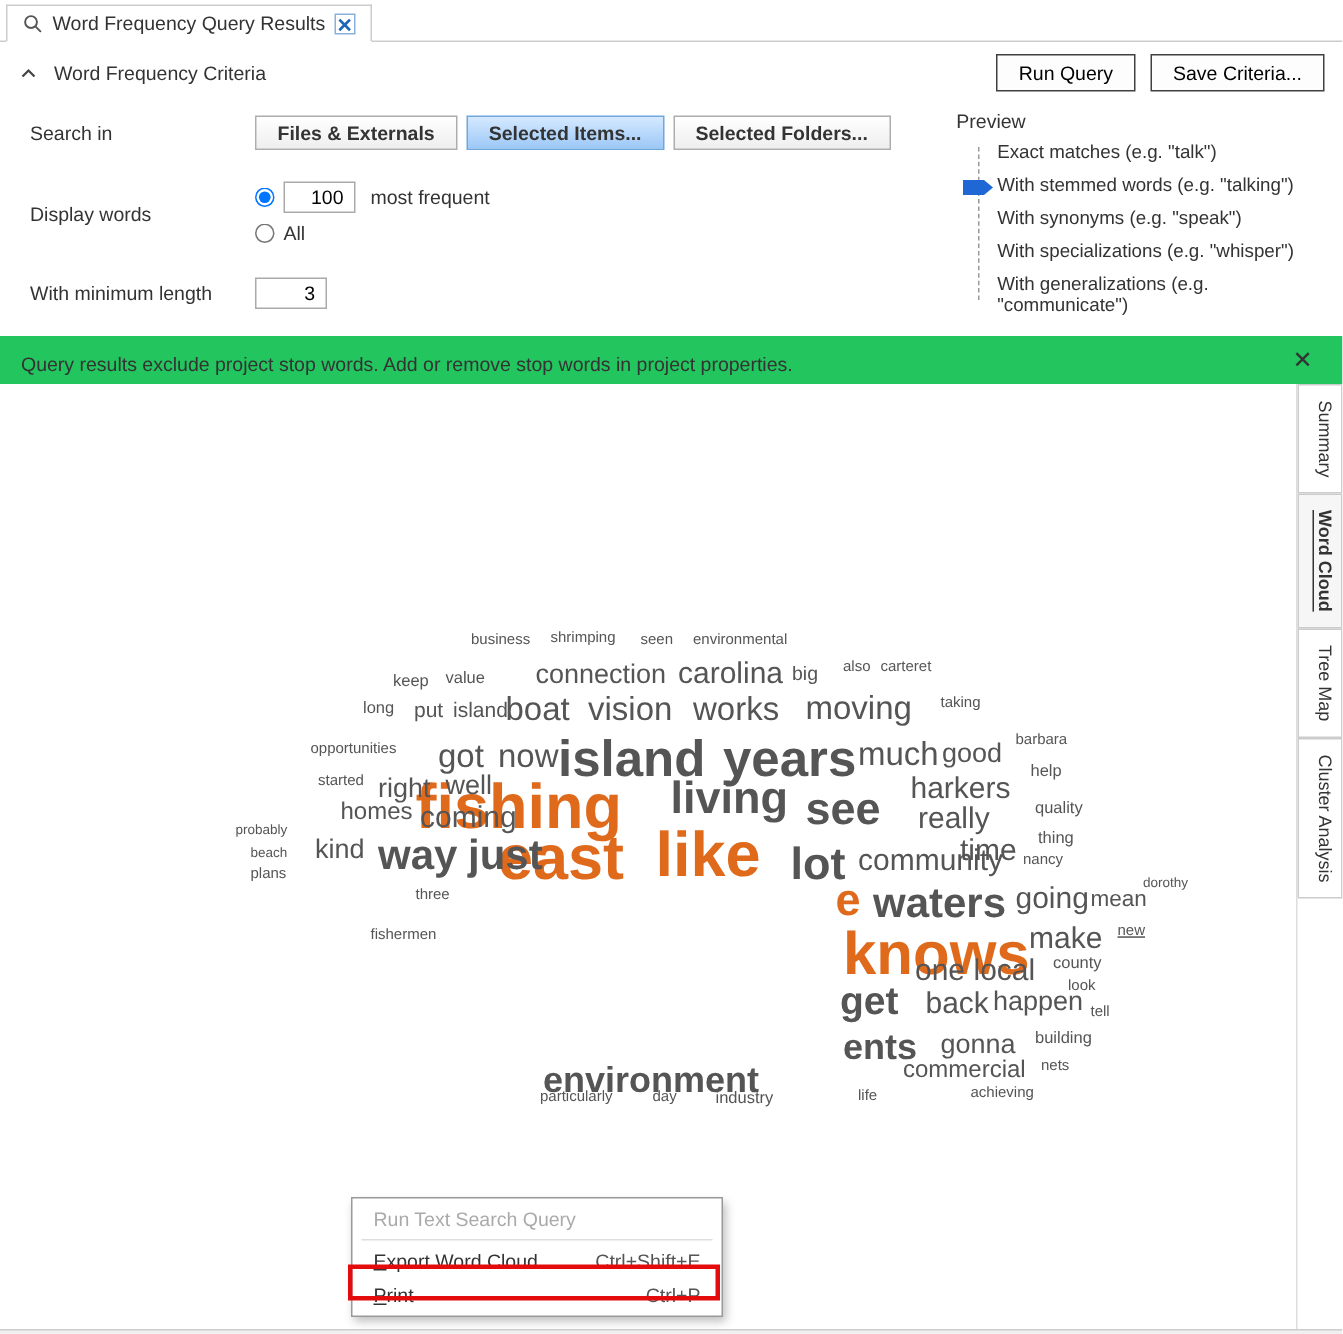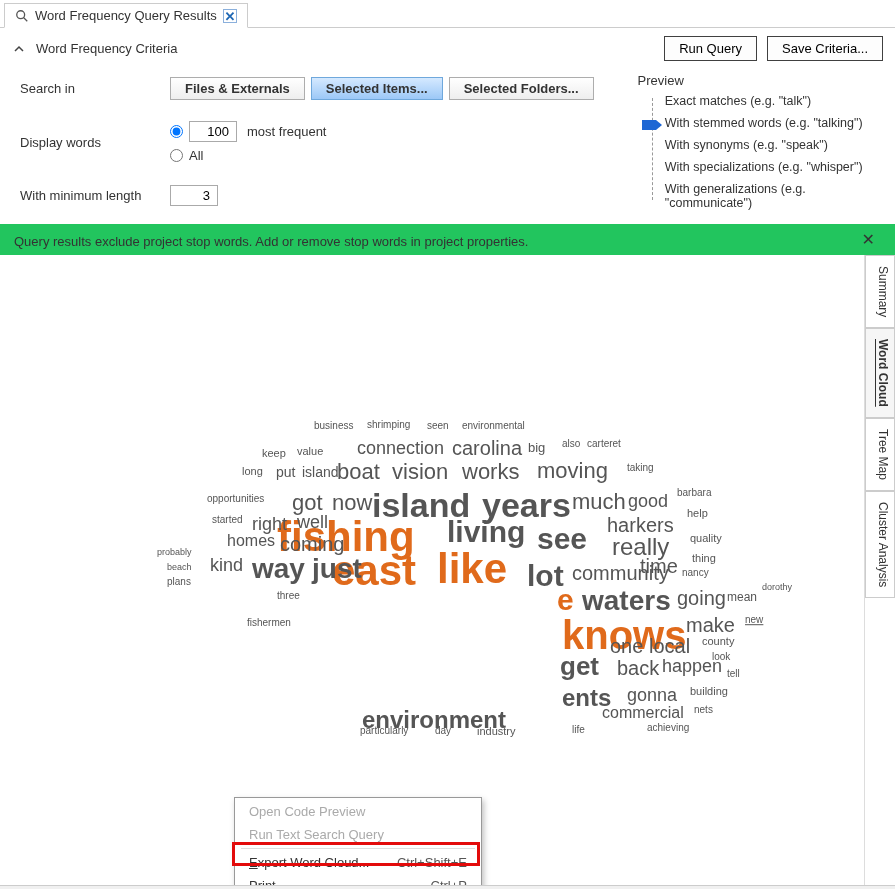--- a/index.html
+++ b/index.html
@@ -153,21 +153,21 @@
         <span class="w" style="left: 310px; top: 68px; font-size: 22px;">vision</span>
         <span class="w" style="left: 380px; top: 68px; font-size: 22px;">works</span>
         <span class="w" style="left: 455px; top: 67px; font-size: 22px;">moving</span>
         <span class="w" style="left: 210px; top: 99px; font-size: 22px;">got</span>
         <span class="w" style="left: 250px; top: 99px; font-size: 22px;">now</span>
         <span class="w" style="left: 490px; top: 98px; font-size: 22px;">much</span>
         <span class="w" style="left: 546px; top: 99px; font-size: 18px;">good</span>
         <span class="w" style="left: 370px; top: 45px; font-size: 20px;">carolina</span>
         <span class="w" style="left: 275px; top: 46px; font-size: 18px;">connection</span>
         <span class="w" style="left: 525px; top: 122px; font-size: 20px;">harkers</span>
-        <span class="w" style="left: 530px; top: 142px; font-size: 24px;">really</span>
+        <span class="w" style="left: 530px; top: 142px; font-size: 20px;">really</span>
         <span class="w" style="left: 518px; top: 163px; font-size: 20px; margin-left: 40px;">time</span>
         <span class="w" style="left: 490px; top: 170px; font-size: 20px;">community</span>
         <span class="w" style="left: 595px; top: 195px; font-size: 20px;">going</span>
         <span class="w" style="left: 604px; top: 222px; font-size: 20px;">make</span>
         <span class="w" style="left: 528px; top: 243px; font-size: 20px;">one</span>
         <span class="w" style="left: 567px; top: 243px; font-size: 20px;">local</span>
         <span class="w" style="left: 535px; top: 265px; font-size: 20px;">back</span>
         <span class="w" style="left: 580px; top: 264px; font-size: 18px;">happen</span>
         <span class="w" style="left: 480px; top: 293px; font-size: 24px; font-weight: 600;">ents</span>
         <span class="w" style="left: 545px; top: 293px; font-size: 18px;">gonna</span>
@@ -185,21 +185,21 @@
         <span class="w" style="left: 215px; top: 53px; font-size: 11px;">value</span>
         <span class="w" style="left: 446px; top: 48px; font-size: 13px;">big</span>
         <span class="w" style="left: 480px; top: 46px; font-size: 10px;">also</span>
         <span class="w" style="left: 505px; top: 46px; font-size: 10px;">carteret</span>
         <span class="w" style="left: 545px; top: 70px; font-size: 10px;">taking</span>
         <span class="w" style="left: 595px; top: 95px; font-size: 10px;">barbara</span>
         <span class="w" style="left: 605px; top: 115px; font-size: 11px;">help</span>
         <span class="w" style="left: 608px; top: 140px; font-size: 11px;">quality</span>
         <span class="w" style="left: 610px; top: 160px; font-size: 11px;">thing</span>
         <span class="w" style="left: 600px; top: 175px; font-size: 10px;">nancy</span>
-        <span class="w" style="left: 645px; top: 198px; font-size: 12px;">mean</span>
+        <span class="w" style="left: 645px; top: 198px; font-size: 15px;">mean</span>
         <span class="w" style="left: 680px; top: 190px; font-size: 9px;">dorothy</span>
         <span class="w" style="left: 663px; top: 222px; font-size: 10px; text-decoration: underline;">new</span>
         <span class="w" style="left: 620px; top: 243px; font-size: 11px;">county</span>
         <span class="w" style="left: 630px; top: 259px; font-size: 10px;">look</span>
         <span class="w" style="left: 645px; top: 276px; font-size: 10px;">tell</span>
         <span class="w" style="left: 608px; top: 293px; font-size: 11px;">building</span>
         <span class="w" style="left: 612px; top: 312px; font-size: 10px;">nets</span>
         <span class="w" style="left: 565px; top: 330px; font-size: 10px;">achieving</span>
         <span class="w" style="left: 490px; top: 332px; font-size: 10px;">life</span>
         <span class="w" style="left: 395px; top: 333px; font-size: 11px;">industry</span>
@@ -213,23 +213,20 @@
         <span class="w" style="left: 195px; top: 198px; font-size: 10px;">three</span>
         <span class="w" style="left: 165px; top: 225px; font-size: 10px;">fishermen</span>
         <span class="w" style="left: 232px; top: 28px; font-size: 10px;">business</span>
         <span class="w" style="left: 285px; top: 27px; font-size: 10px;">shrimping</span>
         <span class="w" style="left: 345px; top: 28px; font-size: 10px;">seen</span>
         <span class="w" style="left: 380px; top: 28px; font-size: 10px;">environmental</span>
       </div>
 
     <div class="ctx">
       <div class="ctx-row disabled">
-          <span>Open Code Preview</span>
-        </div>
-      <div class="ctx-row disabled">
           <span>Run Text Search Query</span>
         </div>
       <div class="ctx-sep"></div>
       <div class="ctx-row">
           <span><span class="u">E</span><span>xport Word Cloud...</span></span>
           <span class="sc">Ctrl+Shift+E</span>
         </div>
       <div class="ctx-row">
           <span><span class="u">P</span>rint</span>
           <span class="sc">Ctrl+P</span>

